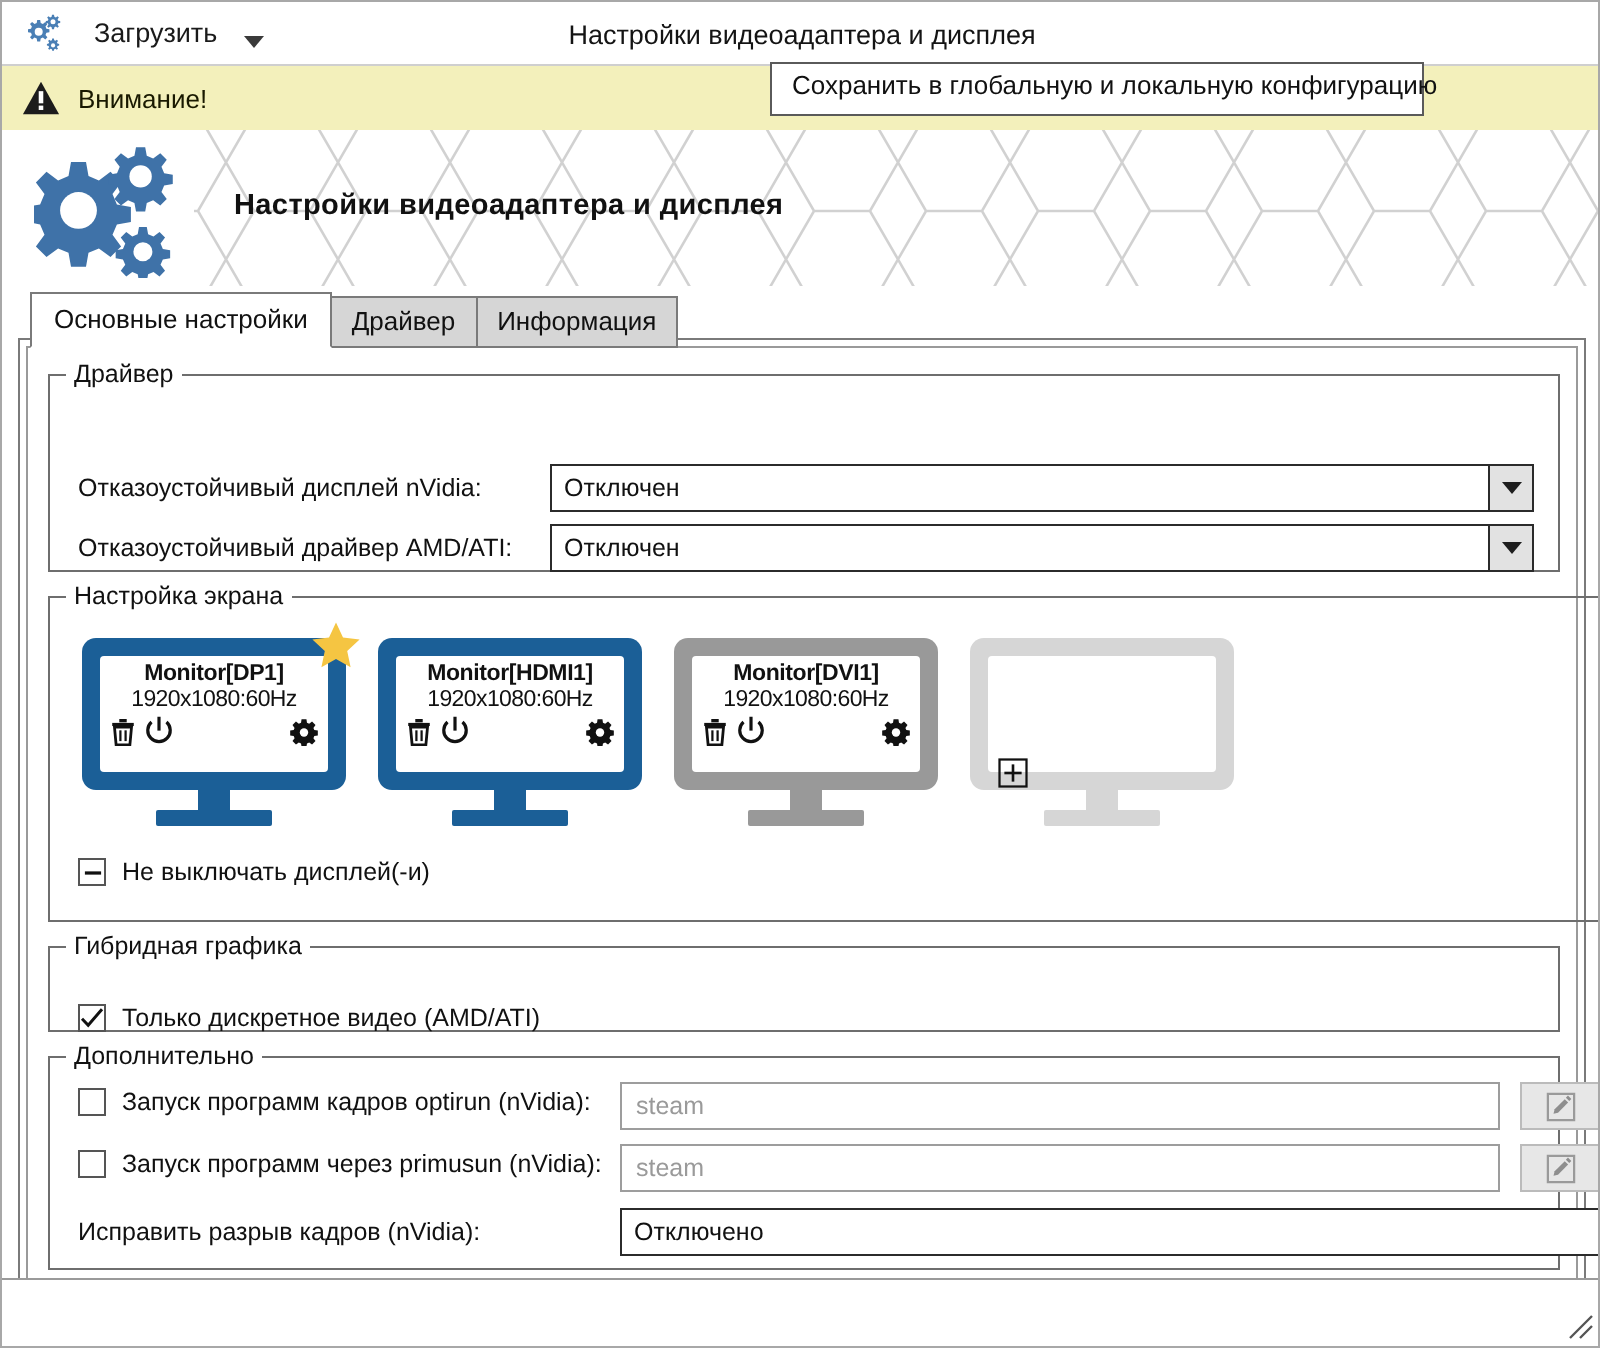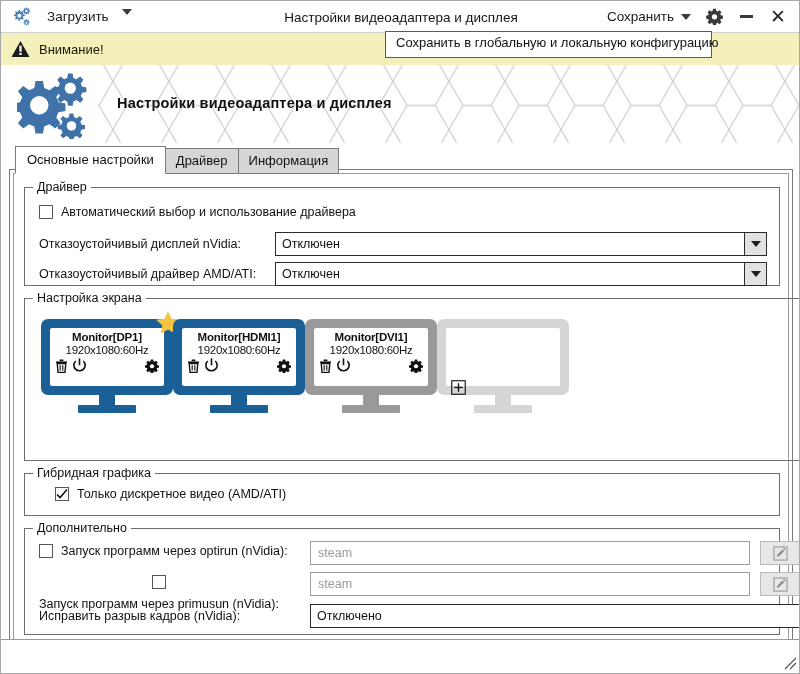--- a/index.html
+++ b/index.html
@@ -21,21 +21,21 @@
   
   .titlebar {
     position: absolute; left: 0; top: 0;
     width: 800px; height: 32px;
     background: #ffffff;
     border-bottom: 1px solid #cfcfcf;
     display: flex; align-items: center;
   }
   .tb-logo { width: 40px; display:flex; justify-content:center; align-items:center; }
   .tb-menu-btn {
-    display: flex; align-items: flex-start; gap: 13px;
+    display: flex; align-items: flex-end; gap: 13px;
     font-size: 13.5px; color: #1a1a1a;
     padding: 3px 6px; cursor: pointer;
   }
   .caret-dn {
     width: 0; height: 0;
     border-left: 5px solid transparent;
     border-right: 5px solid transparent;
     border-top: 6px solid #3a3a3a;
   }
   .tb-title {
@@ -205,21 +205,21 @@
     width: 40px; height: 24px;
     border: 1px solid #bbbbbb;
     background: #e7e7e7;
     display: flex; align-items: center; justify-content: center;
     cursor: pointer;
   }
 
   
   .monrow {
     position: absolute; left: 16px; top: 20px;
-    display: flex; 
+    display: flex; gap: 16px;
   }
   .mon { position: relative; width: 132px; height: 94px; }
   .mon-screen {
     position: absolute; left: 0; top: 0;
     width: 132px; height: 76px;
     border-radius: 7px;
   }
   .mon-inner {
     position: absolute; left: 9px; top: 9px;
     right: 9px; bottom: 9px;
@@ -285,38 +285,20 @@
       </svg>
     </div>
 
     <div class="tb-menu-btn">
       <span>Загрузить</span>
       <span class="caret-dn"></span>
     </div>
 
     <div class="tb-title">Настройки видеоадаптера и дисплея</div>
 
-    <div class="tb-right">
-      <div class="tb-save">
-        <span>Сохранить</span>
-        <span class="caret-dn"></span>
-      </div>
-      <div class="tb-icon-btn">
-        <svg width="17" height="17" viewBox="0 0 16 16">
-          <path fill="#3a3a3a" d="M6.6 0.7 h2.8 l .3 2.0 1.25 .52 1.65-1.2 1.98 1.98-1.2 1.65 .52 1.25 2.0 .3 v2.8 l-2.0 .3-.52 1.25 1.2 1.65-1.98 1.98-1.65-1.2-1.25 .52-.3 2.0 H6.6 l-.3-2.0-1.25-.52-1.65 1.2-1.98-1.98 1.2-1.65-.52-1.25-2.0-.3 V7.2 l2.0-.3 .52-1.25-1.2-1.65L3.4 2.02l1.65 1.2 1.25-.52z"></path>
-          <circle cx="8" cy="8.3" r="2.5" fill="#ffffff"></circle>
-        </svg>
-      </div>
-      <div class="tb-icon-btn">
-        <span class="min-bar"></span>
-      </div>
-      <div class="tb-icon-btn">
-        <span class="close-x">✕</span>
-      </div>
-    </div>
   </div>
 
   <div class="warnbar">
     <svg width="19" height="18" viewBox="0 0 20 18">
       <path fill="#1c1c1c" d="M10 0.5 L19.5 17.5 L0.5 17.5 Z"></path>
       <rect x="8.8" y="5.4" width="2.4" height="6.4" fill="#ffffff"></rect>
       <rect x="8.8" y="13.0" width="2.4" height="2.3" fill="#ffffff"></rect>
     </svg>
     <span class="warn-text">Внимание!</span>
   </div>
@@ -358,24 +340,20 @@
       <span>Информация</span>
     </div>
   </div>
 
   <div class="tabbody">
     <div class="inner-pane">
 
       <div class="group" style="left:10px; top:13px; width:756px; height:99px;">
         <div class="legend">Драйвер</div>
 
-        <div class="cbrow" style="position:absolute; left:14px; top:17px;">
-          <span class="cb"></span>
-          <span class="lbl">Автоматический выбор и использование драйвера</span>
-        </div>
 
         <div class="lbl" style="position:absolute; left:14px; top:49px;">Отказоустойчивый дисплей nVidia:</div>
         <div class="combo" style="position:absolute; left:250px; top:44px; width:492px;">
           <div class="val">Отключен</div>
           <div class="arrowbox">
             <span class="caret"></span>
           </div>
         </div>
 
         <div class="lbl" style="position:absolute; left:14px; top:79px;">Отказоустойчивый драйвер AMD/ATI:</div>
@@ -493,52 +471,60 @@
                 <rect x="0.8" y="0.8" width="14.4" height="14.4" fill="none" stroke="#111" stroke-width="1.2"></rect>
                 <rect x="7.3" y="3.4" width="1.4" height="9.2" fill="#111"></rect>
                 <rect x="3.4" y="7.3" width="9.2" height="1.4" fill="#111"></rect>
               </svg>
             </div>
             <div class="mon-neck" style="background:#d6d6d6;"></div>
             <div class="mon-base" style="background:#d6d6d6;"></div>
           </div>
         </div>
 
+        <div class="cbrow" style="position:absolute; left:14px; top:130px;">
+          <span class="cb">
+            <svg width="9" height="9" viewBox="0 0 10 10">
+              <rect x="0.5" y="4.1" width="9" height="1.8" fill="#111"></rect>
+            </svg>
+          </span>
+          <span class="lbl">Не выключать дисплей(-и)</span>
+        </div>
       </div>
 
       <div class="group" style="left:10px; top:299px; width:756px; height:43px;">
         <div class="legend">Гибридная графика</div>
 
-        <div class="cbrow" style="position:absolute; left:14px; top:13px;margin-left:16px;">
+        <div class="cbrow" style="position:absolute; left:14px; top:28px;">
           <span class="cb">
             <svg width="12" height="11" viewBox="0 0 12 11">
               <path d="M1.0 5.4 L4.1 8.6 L11.0 0.6" fill="none" stroke="#111" stroke-width="1.5"></path>
             </svg>
           </span>
           <span class="lbl">Только дискретное видео (AMD/ATI)</span>
         </div>
       </div>
 
       <div class="group" style="left:10px; top:354px; width:756px; height:107px;">
         <div class="legend">Дополнительно</div>
 
         <div class="cbrow" style="position:absolute; left:14px; top:15px;">
           <span class="cb"></span>
-          <span class="lbl">Запуск программ через optirun (nVidia):</span>
+          <span class="lbl">Запуск программ кадров optirun (nVidia):</span>
         </div>
         <div class="tinput" style="position:absolute; left:285px; top:12px; width:440px;">steam</div>
         <div class="editbtn" style="position:absolute; left:735px; top:12px;">
           <svg width="15" height="15" viewBox="0 0 16 16">
             <rect x="1.0" y="1.0" width="14" height="14" fill="none" stroke="#9a9a9a" stroke-width="1.2"></rect>
             <path d="M4.0 11.6 l .6-2.4 5.4-5.4 1.8 1.8 -5.4 5.4z" fill="#8e8e8e"></path>
             <path d="M10.6 3.0 l1.1-1.1 1.8 1.8 -1.1 1.1z" fill="#8e8e8e"></path>
           </svg>
         </div>
 
-        <div class="cbrow" style="position:absolute; left:14px; top:46px;flex-direction:column;">
+        <div class="cbrow" style="position:absolute; left:14px; top:46px;">
           <span class="cb"></span>
           <span class="lbl">Запуск программ через primusun (nVidia):</span>
         </div>
         <div class="tinput" style="position:absolute; left:285px; top:43px; width:440px;">steam</div>
         <div class="editbtn" style="position:absolute; left:735px; top:43px;">
           <svg width="15" height="15" viewBox="0 0 16 16">
             <rect x="1.0" y="1.0" width="14" height="14" fill="none" stroke="#9a9a9a" stroke-width="1.2"></rect>
             <path d="M4.0 11.6 l .6-2.4 5.4-5.4 1.8 1.8 -5.4 5.4z" fill="#8e8e8e"></path>
             <path d="M10.6 3.0 l1.1-1.1 1.8 1.8 -1.1 1.1z" fill="#8e8e8e"></path>
           </svg>

